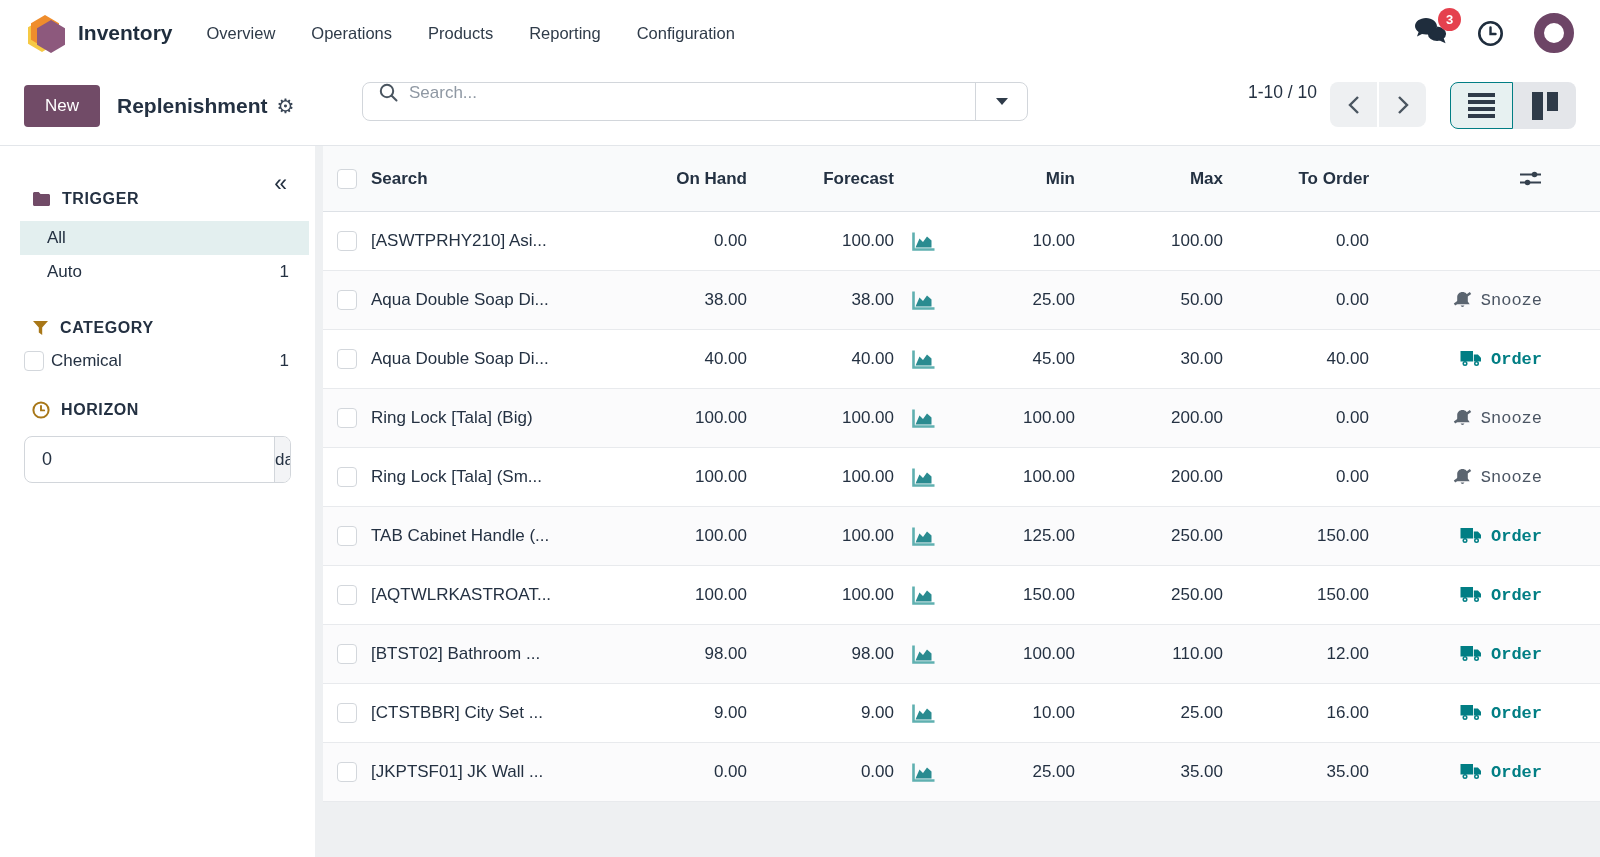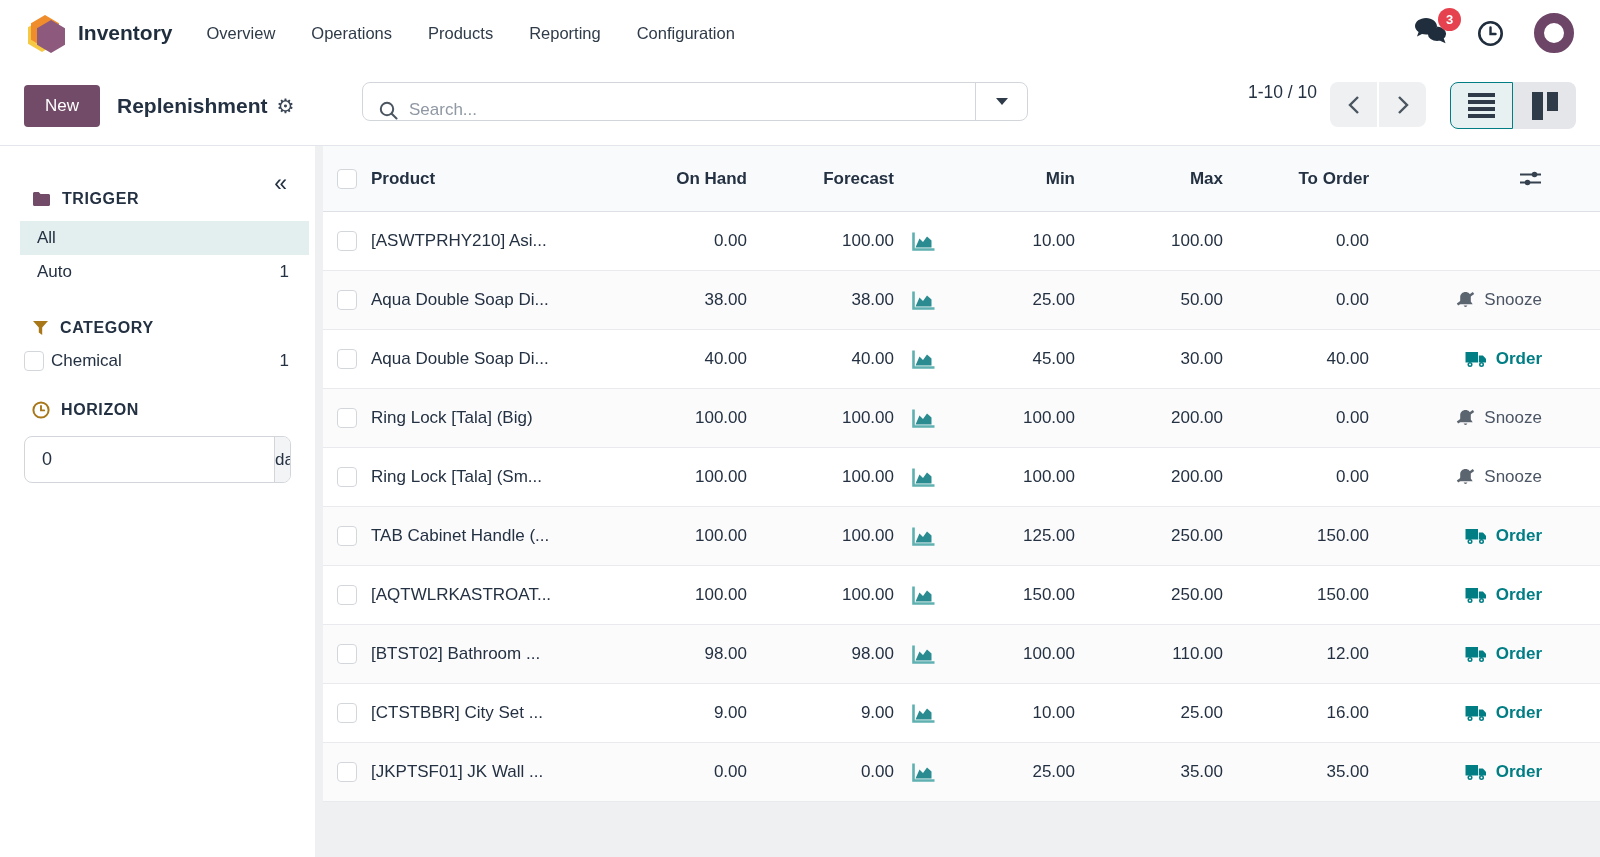--- a/index.html
+++ b/index.html
@@ -26,21 +26,21 @@
            display:flex; align-items:center; justify-content:center; padding:0 5px; }
   .avatar { width:40px; height:40px; border-radius:50%; border:10px solid #6d4566; background:#fff; cursor:pointer; }
 
   
   .control-bar { height:79px; display:flex; align-items:center; padding:0 24px; background:#fff; position:relative; }
   .btn-new { background:#714B67; color:#fff; border:none; border-radius:4px;
              font-family:inherit; font-size:17px; padding:11px 21px; cursor:pointer; }
   .view-title { font-size:21px; font-weight:700; color:#243142; margin-left:17px; }
   .gear { font-size:20px; color:#3a4656; margin-left:9px; cursor:pointer; }
   .search-box { position:absolute; left:362px; top:16px; width:666px; height:39px; background:#fff;
-                border:1px solid #d2d6db; border-radius:8px; display:flex; align-items:flex-end; }
+                border:1px solid #d2d6db; border-radius:8px; display:flex; align-items:flex-start; }
   .search-box input { flex:1; border:none; outline:none; font-family:inherit; font-size:17px; color:#243142; background:transparent; }
   .search-box input::placeholder { color:#8f98a3; }
   .search-mag { margin:0 11px 0 16px; display:flex; }
   .search-caret-zone { width:52px; align-self:stretch; border-left:1px solid #d2d6db;
                        display:flex; align-items:center; justify-content:center; cursor:pointer; }
   .caret-down { width:0; height:0; border-left:6px solid transparent; border-right:6px solid transparent;
                 border-top:7px solid #2f3b49; }
   .pager { margin-left:auto; display:flex; align-items:flex-start; }
   .pager-range { font-size:17.5px; color:#243142; margin-right:13px; }
   .pager-btns { display:flex; gap:2px; margin-right:24px; }
@@ -64,21 +64,21 @@
   .content { position:absolute; left:0; right:0; top:145px; bottom:0; background:#eef0f2;
              border-top:1px solid #e3e6ea; }
 
   
   .sidebar { position:absolute; left:0; top:0; bottom:0; width:315px; background:#fff; padding-top:30px; }
   .collapse { position:absolute; top:26px; right:28px; font-size:23px; color:#243142; cursor:pointer; line-height:1; }
   .side-head { display:flex; align-items:center; gap:11px; padding:0 32px; margin-top:30px;
                font-size:16px; font-weight:700; letter-spacing:.6px; color:#243142; }
   .side-head:first-of-type { margin-top:14px; }
   .side-list { margin-top:13px; }
-  .side-item { margin:0 6px 0 20px; padding:7px 20px 7px 17px; display:flex; align-items:center;
+  .side-item { margin:0 6px 0 20px; padding:7px 20px 7px 27px; display:flex; align-items:center;
                justify-content:space-between; font-size:17px; color:#243142; cursor:pointer; }
   .side-item.selected { background:#e3efef; }
   .side-count { font-size:17px; color:#243142; }
   .cat-item { margin:14px 26px 0 24px; display:flex; align-items:center; gap:7px; font-size:17px; cursor:pointer; }
   .checkbox { width:20px; height:20px; border:1px solid #d3d7dc; border-radius:4px; background:#fff; cursor:pointer; flex:0 0 auto; }
   .cat-item .side-count { margin-left:auto; }
   .horizon-group { margin:17px 24px 0; height:47px; display:flex; border:1px solid #d2d6db;
                    border-radius:8px; overflow:hidden; background:#fff; }
   .horizon-group input { flex:1; border:none; outline:none; font-family:inherit; font-size:18px;
                          color:#243142; padding-left:17px; background:transparent; }
@@ -90,22 +90,22 @@
   .trow { display:grid;
           grid-template-columns:48px 240px 136px 147px 59px 122px 148px 146px 1fr;
           align-items:center; background:#fff; border-bottom:1px solid #e8eaed; height:59px; }
   .trow.head { height:66px; background:#f9fafb; border-bottom:1px solid #dde1e6; font-weight:700; }
   .trow.alt { background:#fbfbfc; }
   .cell { font-size:17px; color:#243142; white-space:nowrap; overflow:hidden; }
   .c-check { display:flex; justify-content:center; }
   .c-num { text-align:right; }
   .c-icon { display:flex; justify-content:center; cursor:pointer; }
   .c-action { display:flex; justify-content:flex-end; align-items:center; padding-right:58px; }
-  .action-btn { display:flex; align-items:center; gap:9px; background:none; border:none;
-                font-family:Liberation Sans, sans-serif; font-size:17px; cursor:pointer; }
+  .action-btn { display:flex; gap:9px; background:none; border:none;
+                font-family:Liberation Mono, monospace; font-size:17px; cursor:pointer; }
   .action-btn.snooze { color:#4b5563; font-weight:500; }
   .action-btn.order { color:#017e84; font-weight:700; }
   .opt-icon { cursor:pointer; display:flex; }
 </style>
 </head>
 <body>
 
 <div class="navbar">
   <div class="logo">
     <span class="hex yellow"></span>
@@ -234,21 +234,21 @@
       <input type="text" value="0" style="">
       <span class="horizon-unit">days</span>
     </div>
   </div>
 
   <div class="table-wrap">
     <div class="trow head">
       <div class="cell c-check">
           <span class="checkbox"></span>
         </div>
-      <div class="cell">Product</div>
+      <div class="cell">Search</div>
       <div class="cell c-num">On Hand</div>
       <div class="cell c-num">Forecast</div>
       <div class="cell"></div>
       <div class="cell c-num">Min</div>
       <div class="cell c-num">Max</div>
       <div class="cell c-num">To Order</div>
       <div class="cell c-action">
         <span class="opt-icon">
           <svg width="23" height="17" viewBox="0 0 23 17" fill="#35414e" stroke="#35414e">
             <line x1="1" y1="4.5" x2="22" y2="4.5" stroke-width="2"></line>

